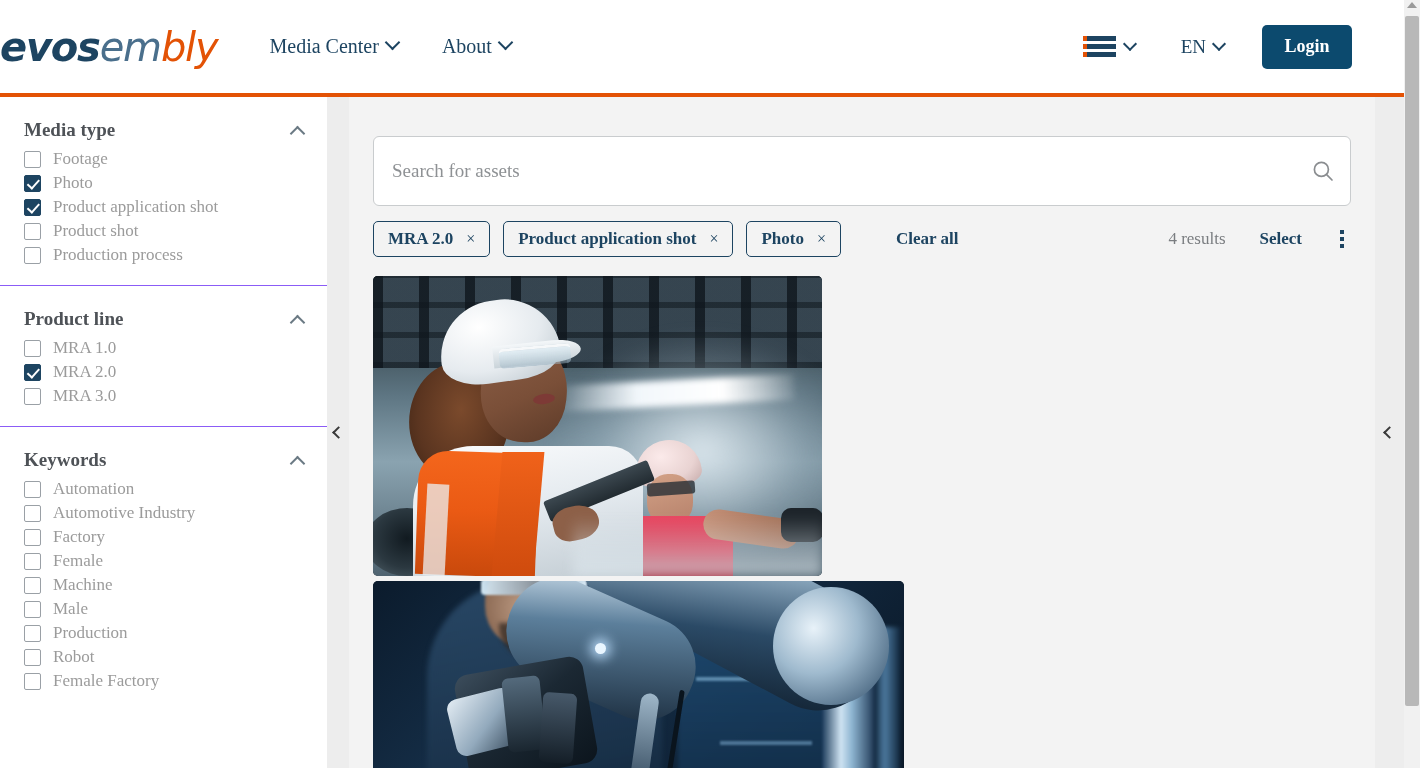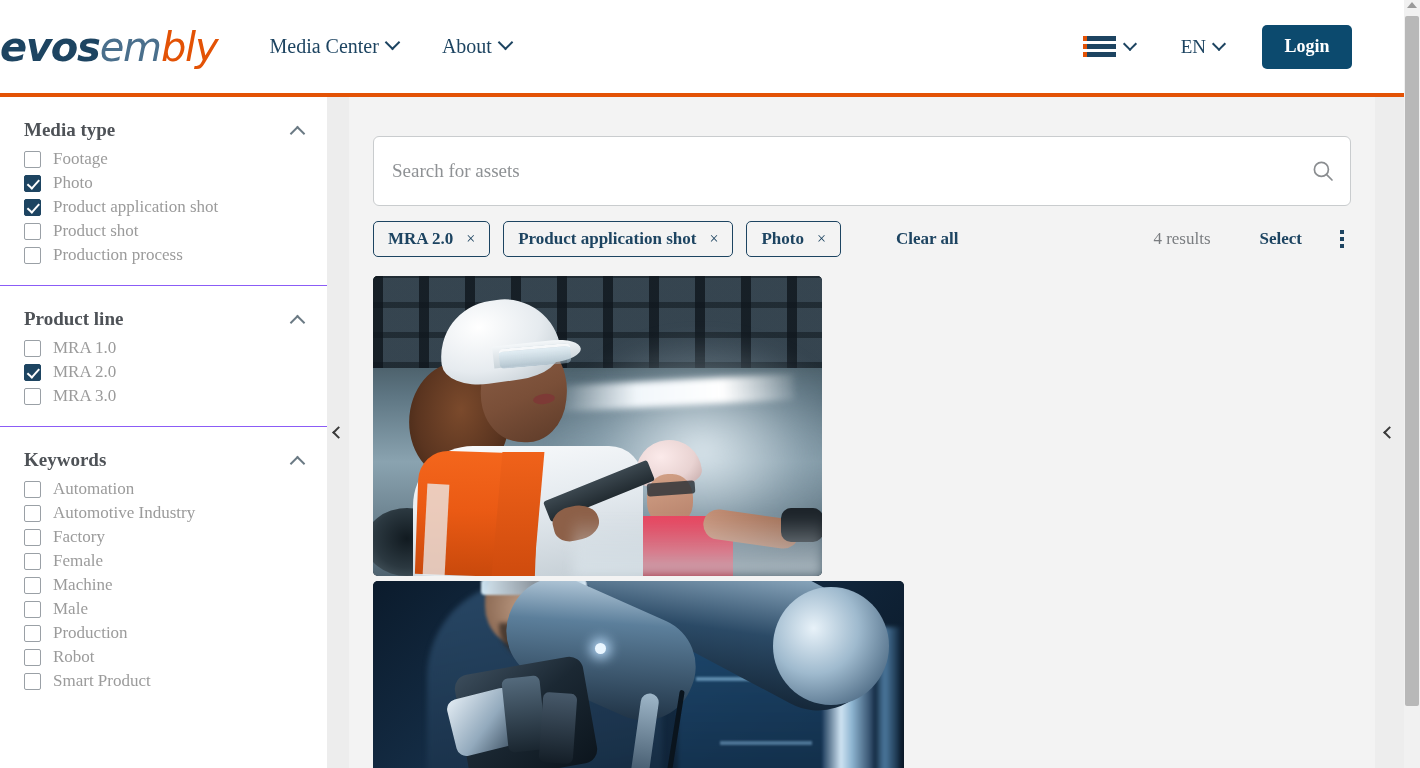--- a/index.html
+++ b/index.html
@@ -316,21 +316,21 @@
     cursor: pointer;
     white-space: nowrap;
   }
   .chips-spacer { flex: 1; }
   .results-count {
     color: #7a7d80;
     font-size: 17px;
     white-space: nowrap;
   }
   .select-link {
-    margin-left: 36px;
+    margin-left: 21px;
     color: #1d4461;
     font-size: 17px;
     font-weight: bold;
     cursor: pointer;
     white-space: nowrap;
   }
   .kebab {
     margin-left: 18px;
     width: 18px;
     height: 22px;
@@ -834,21 +834,21 @@
         <div class="opt">
           <span class="cbox"></span>
           <span class="opt-label">Production</span>
         </div>
         <div class="opt">
           <span class="cbox"></span>
           <span class="opt-label">Robot</span>
         </div>
         <div class="opt">
           <span class="cbox"></span>
-          <span class="opt-label">Smart Product</span>
+          <span class="opt-label">Female Factory</span>
         </div>
       </div>
     </div>
   </div>
 
   <div class="collapse-left">
     <span class="chev-left"></span>
   </div>
 
   <div class="main">

